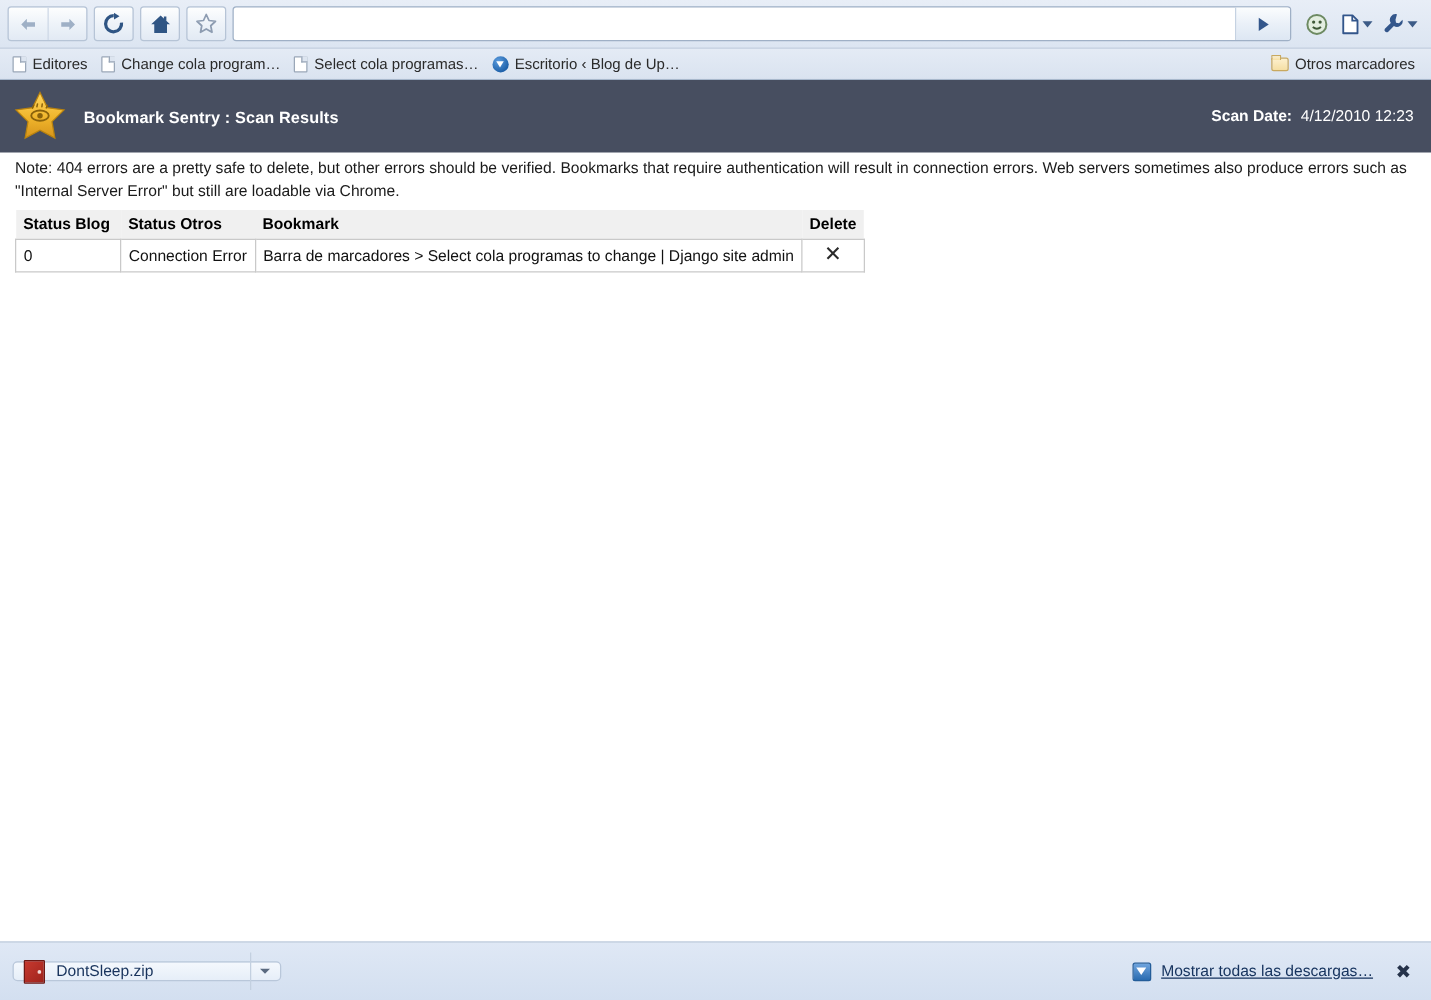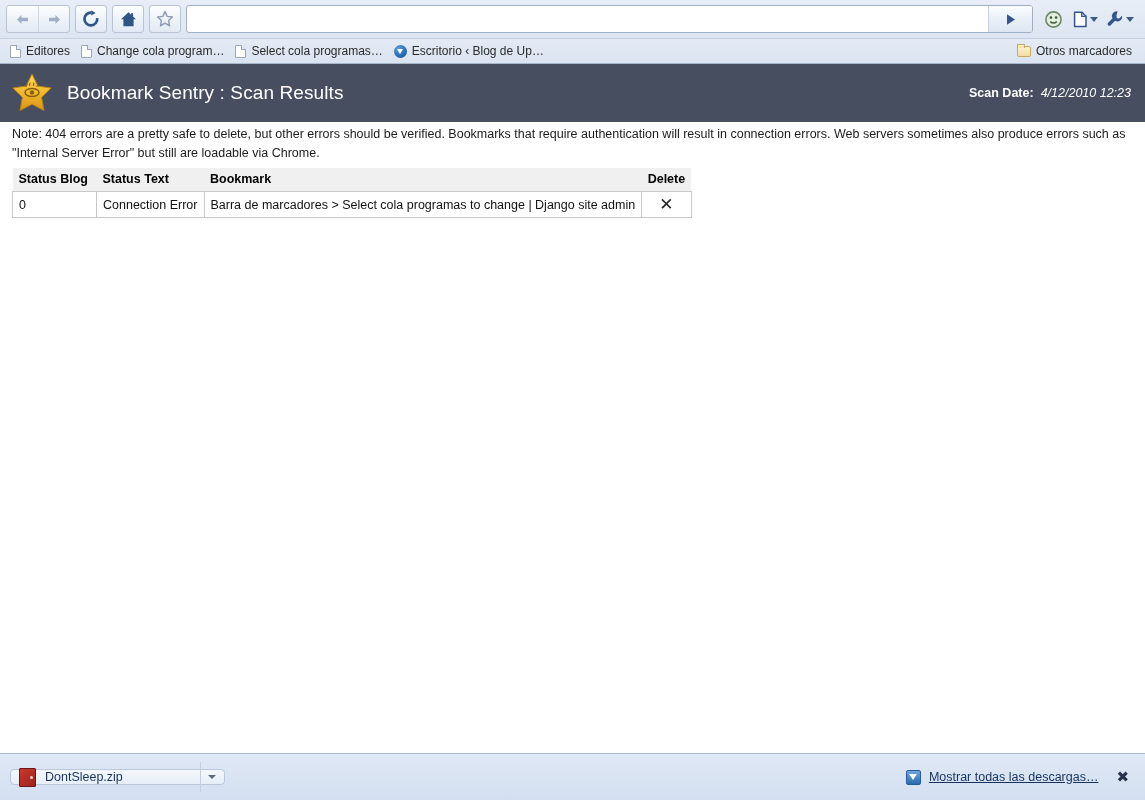--- a/index.html
+++ b/index.html
@@ -200,33 +200,33 @@
     align-items: center;
     padding: 0 14px 0 10px;
   }
   .star-logo {
     width: 44px; height: 44px;
     flex: 0 0 auto;
     display: flex; align-items: center; justify-content: center;
   }
   .app-title {
     color: #ffffff;
-    font-size: 19px;
-    font-weight: normal;
+    font-size: 13px;
+    font-weight: bold;
     margin-left: 13px;
     letter-spacing: 0.1px;
   }
   .header-spacer { flex: 1 1 auto; }
   .scan-date {
     color: #ffffff;
     font-size: 12.5px;
     white-space: nowrap;
   }
   .scan-date b { font-weight: bold; }
-  .scan-date .val { margin-left: 7px; font-weight: normal; font-style: italic; }
+  .scan-date .val { margin-left: 7px; font-weight: normal; }
 
   .content {
     padding: 3px 12px 0 12px;
   }
   .note {
     font-size: 12.5px;
     color: #1b1b1b;
     line-height: 1.48;
     max-width: 1122px;
     margin: 0 0 6px 0;
@@ -503,21 +503,21 @@
 
     <div class="content">
 
       <p class="note">Note: 404 errors are a pretty safe to delete, but other errors should be verified. Bookmarks that require authentication will result in connection errors. Web servers sometimes also produce errors such as "Internal Server Error" but still are loadable via Chrome.</p>
 
 
       <table class="results">
         <thead>
           <tr>
             <th>Status Blog</th>
-            <th>Status Text</th>
+            <th>Status Otros</th>
             <th>Bookmark</th>
             <th>Delete</th>
           </tr>
         </thead>
         <tbody>
           <tr>
             <td class="code-cell">0</td>
             <td>Connection Error</td>
             <td>Barra de marcadores &gt; Select cola programas to change | Django site admin</td>
             <td class="delete-cell">

